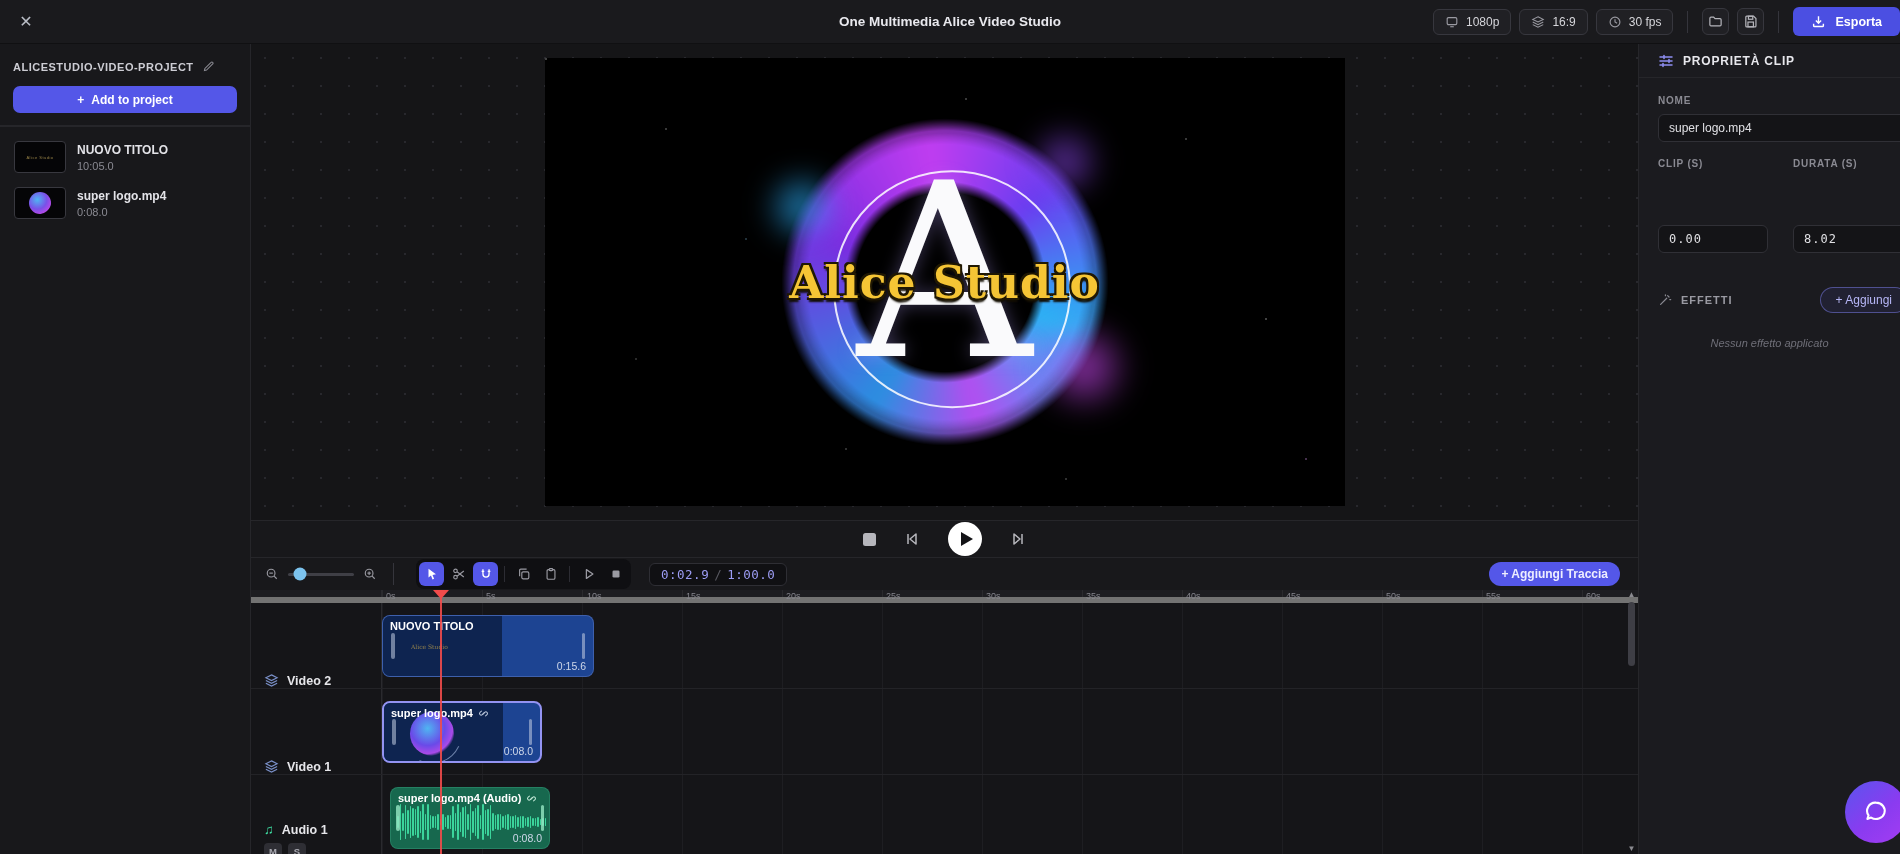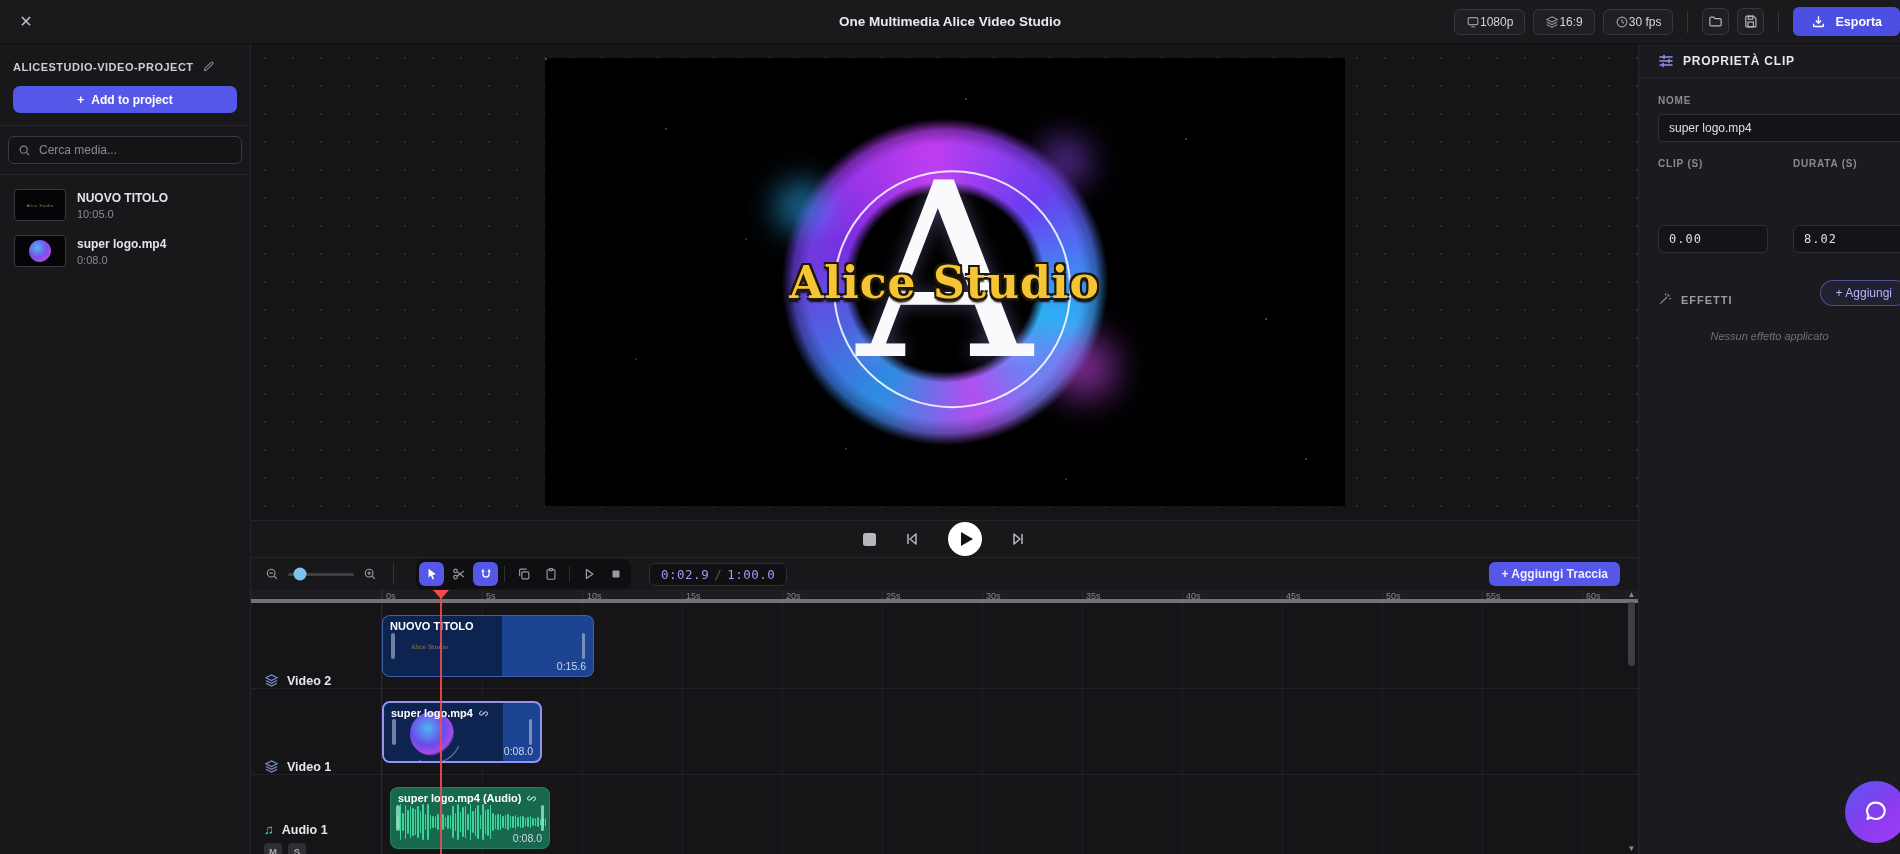--- a/index.html
+++ b/index.html
@@ -8,21 +8,21 @@
   .app { width:1900px; height:854px; display:flex; flex-direction:column; position:relative; }
 
   
   .topbar { height:44px; background:#1a1a1d; display:flex; align-items:center;
     padding-left:14px; position:relative; flex:0 0 auto; border-bottom:1px solid #101012;}
   .close-btn { width:24px; height:24px; background:none; border:none; color:#b9bdc6;
     font-size:16px; cursor:pointer; line-height:1; }
   .app-title { position:absolute; left:0; right:0; text-align:center; font-weight:bold;
     font-size:13.5px; color:#e9e9ee; pointer-events:none; }
   .topbar-right { margin-left:auto; display:flex; align-items:center; gap:8px; z-index:2; }
-  .chip { height:26px; display:flex; align-items:center; padding:0 11px;
+  .chip { height:26px; display:flex; align-items:center; gap:7px; padding:0 11px;
     background:#202024; border:1px solid #37373e; border-radius:6px; font-size:12px;
     color:#d5d5da; cursor:pointer; }
   .iconbtn { width:27px; height:27px; display:flex; align-items:center; justify-content:center;
     background:#202024; border:1px solid #37373e; border-radius:6px; cursor:pointer; }
   .vsep { width:1px; height:22px; background:#35353c; margin:0 6px; }
   .export-btn { height:29px; display:flex; align-items:center; gap:9px; padding:8px 18px;
     background:#4b4fe2; border:none; border-radius:6px; color:#fff; font-weight:bold;
     font-size:12.5px; cursor:pointer; }
   svg.ic { display:block; }
 
@@ -123,26 +123,26 @@
   .tool { width:25px; height:24px; border:none; background:none; border-radius:6px;
     display:flex; align-items:center; justify-content:center; cursor:pointer; }
   .tool.active { background:#5457e8; }
   .tg-sep { width:1px; height:16px; background:#2c2c33; margin:0 4px; }
   .timecode { margin-left:8px; background:#101013; border:1px solid #2e2e34; border-radius:6px;
     padding:3px 11px; font-family:"DejaVu Sans Mono", monospace; font-size:12.5px;
     letter-spacing:.5px; }
   .tc-cur, .tc-tot { color:#9d9df5; }
   .tc-sep { color:#5a5a62; margin:0 5px; }
   .add-track-btn { margin-left:auto; height:24px; background:#5457e8; border:none;
-    border-radius:6px; color:#eef; font-weight:bold; font-size:12px; padding:0 12px;
+    border-radius:12px; color:#eef; font-weight:bold; font-size:12px; padding:0 12px;
     cursor:pointer; }
 
   
   .tl-body { flex:1; position:relative; background:#151518; overflow:hidden; }
-  .ruler { height:13px; display:flex; background:#1d1d21; border-bottom:4px solid #737373;
+  .ruler { height:13px; display:flex; background:#1d1d21; border-bottom:6px solid #737373;
     font-size:9px; color:#85858d; }
   .ruler-spacer { width:131px; flex:0 0 auto; border-right:1px solid #2a2a2e; }
   .ruler-ticks { flex:1; position:relative;
     background:repeating-linear-gradient(90deg, #2a2a2e 0 1px, transparent 1px 100px); }
   .tick { position:absolute; top:1px; }
   .trow { height:86px; display:flex; border-bottom:1px solid #232327; }
   .thead { width:131px; flex:0 0 auto; border-right:1px solid #2a2a2e; display:flex;
     flex-direction:column; justify-content:flex-end; padding-left:13px; gap:6px; }
   .thead-main { display:flex; align-items:center; gap:8px; }
   .track-name { font-size:12.5px; font-weight:bold; color:#e6e6ea; }
@@ -195,21 +195,21 @@
   .field-label { font-size:10px; font-weight:bold; letter-spacing:.8px; color:#8a8a92;
     margin-bottom:8px; }
   .text-input { height:28px; background:#141417; border:1px solid #303036; border-radius:6px;
     color:#e0e0e4; font-size:12px; padding:0 10px; outline:none; font-family:inherit; }
   .name-input { width:calc(100% + 10px); display:block; }
   .props-row { display:flex; gap:25px; margin-top:16px; }
   .col-start { width:110px; flex:0 0 auto; }
   .col-dur { flex:1; }
   .mono-input { font-family:"DejaVu Sans Mono", monospace; letter-spacing:1px; width:100%;margin-top:48px; }
   .col-dur .mono-input { width:calc(100% + 10px); }
-  .effects-row { margin-top:27px; display:flex; align-items:flex-end; }
+  .effects-row { margin-top:34px; display:flex; align-items:center; }
   .effects-label { font-size:11px; font-weight:bold; letter-spacing:1px; color:#9a9aa2;
     margin-left:9px; }
   .add-effect-btn { margin-left:auto; margin-right:-8px; height:26px; padding:0 15px;
     background:rgba(85,88,225,.10); border:1px solid rgba(125,128,240,.5); border-radius:13px;
     color:#b7b7f7; font-size:12px; cursor:pointer; }
   .no-effects { margin-top:24px; text-align:center; font-style:italic; font-size:11px;
     color:#6f6f78; padding-right:19px; }
 
   
   .chat-fab { position:absolute; right:-7px; bottom:11px; width:62px; height:62px;
@@ -295,31 +295,20 @@
                 <path d="M3 13 L3.6 10.4 11.2 2.8 a1.3 1.3 0 0 1 1.9 0 l0.1 0.1 a1.3 1.3 0 0 1 0 1.9 L5.6 12.4 Z"></path>
               </svg>
           </span>
         </div>
         <button class="add-btn">
           <span>+</span>
           <span>Add to project</span>
         </button>
       </div>
       <div class="sb-div"></div>
-      <div class="search-wrap">
-        <div class="search-box">
-          <span>
-            <svg class="ic" width="13" height="13" viewBox="0 0 16 16" fill="none" stroke="#8a8a92" stroke-width="1.4">
-                <circle cx="7" cy="7" r="4.4"></circle>
-                <line x1="10.4" y1="10.4" x2="13.6" y2="13.6"></line>
-              </svg>
-          </span>
-          <input type="text" placeholder="Cerca media..." style="">
-        </div>
-      </div>
       <div class="sb-div"></div>
       <div class="media-list">
         <div class="media-item">
           <div class="thumb">
             <span class="mini-gold">Alice Studio</span>
           </div>
           <div>
             <div class="media-name">NUOVO TITOLO</div>
             <div class="media-dur">10:05.0</div>
           </div>

